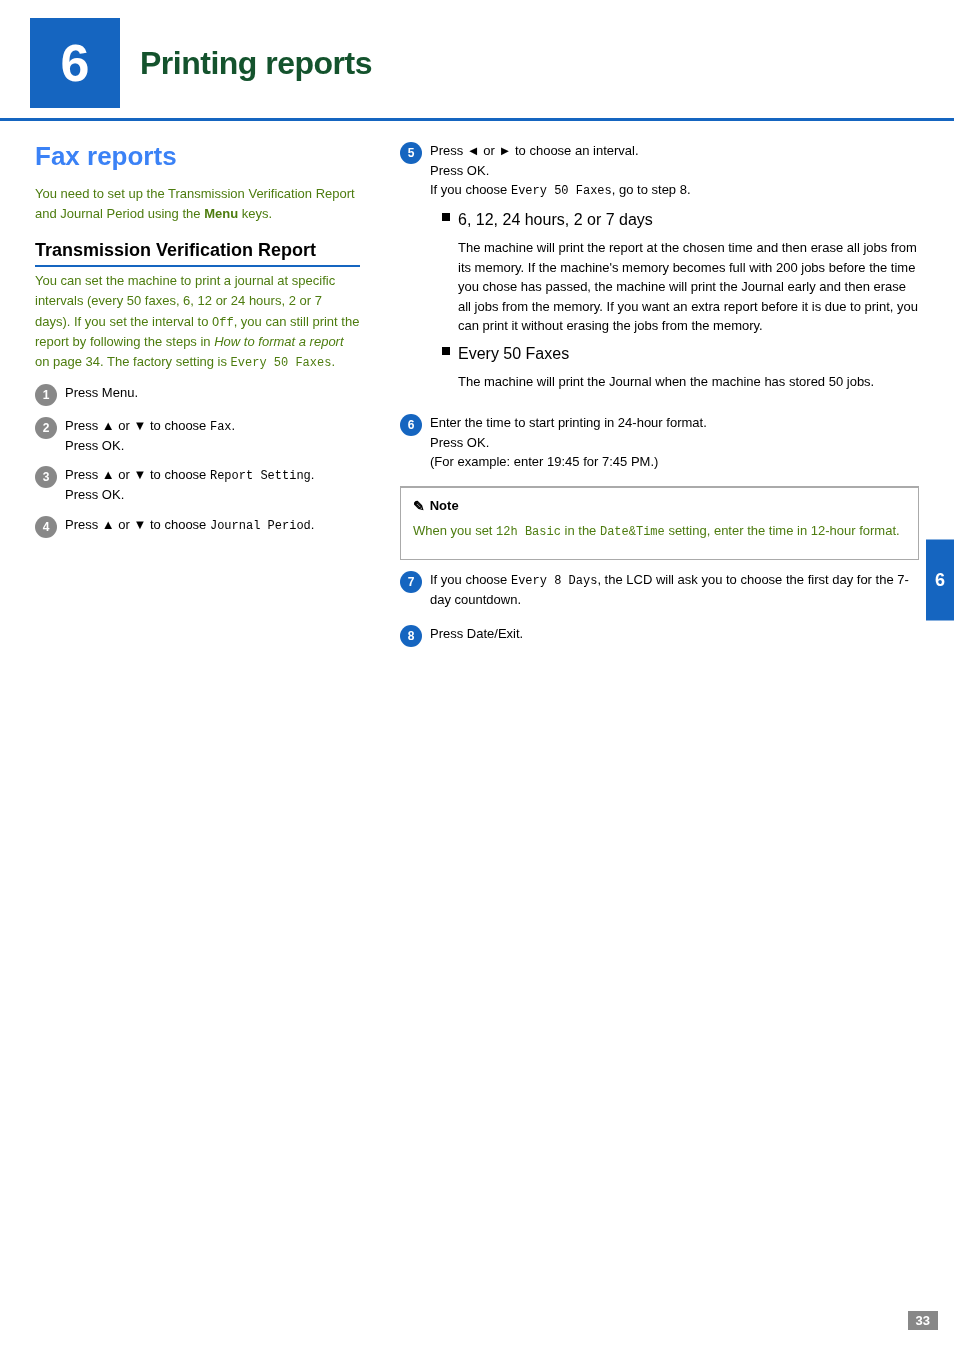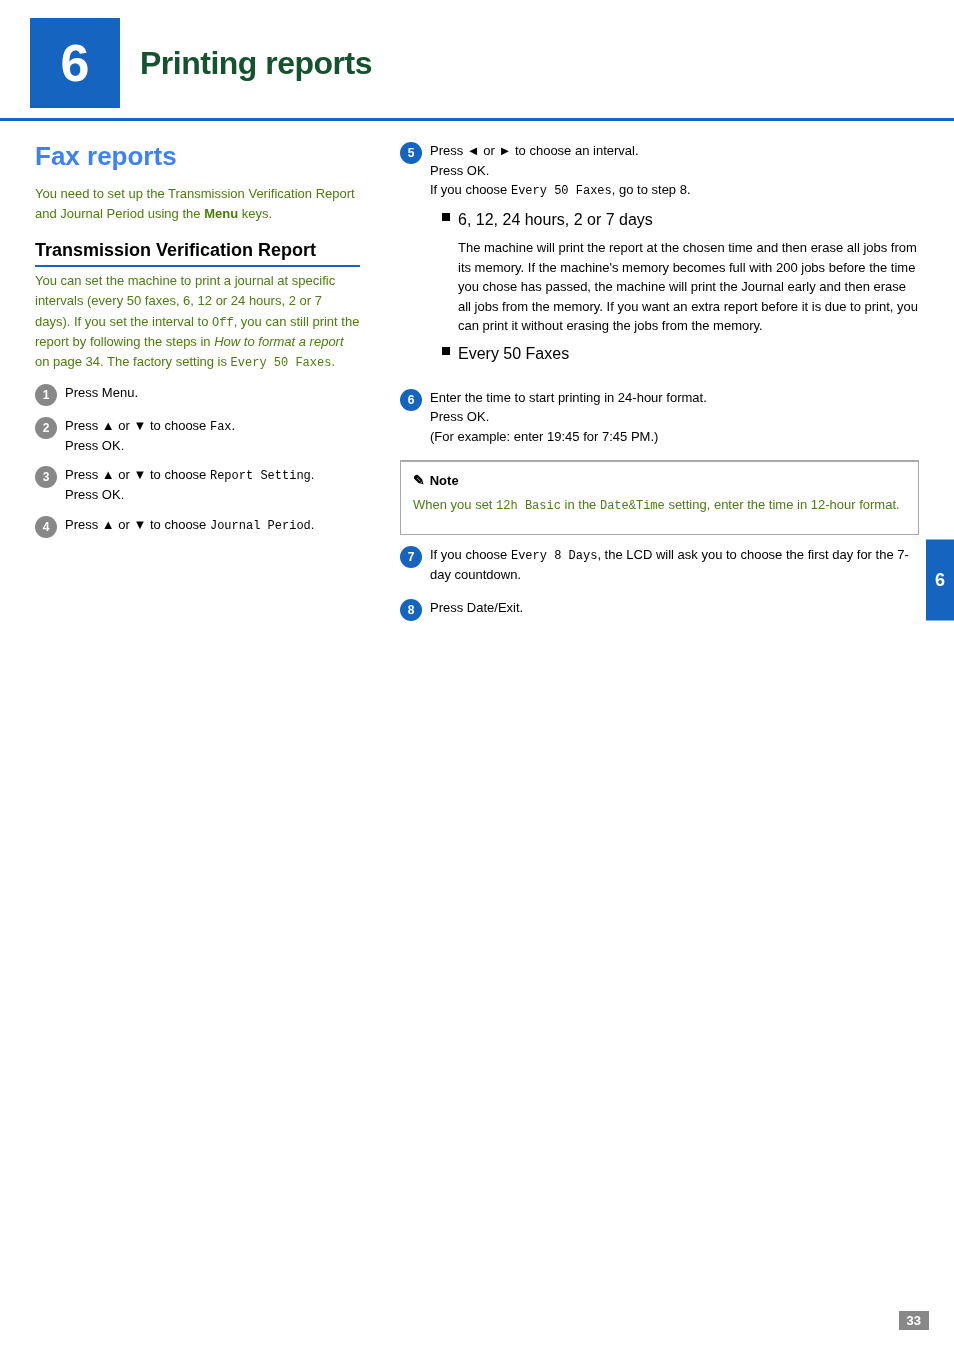--- a/index.html
+++ b/index.html
@@ -212,21 +212,21 @@
     }
     .note-icon {
       font-size: 14px;
       margin-right: 5px;
     }
 
     
     .page-num {
       position: absolute;
       bottom: 20px;
-      right: 25px;
+      right: 16px;
       font-size: 13px;
       font-weight: bold;
       background: #888;
       color: #fff;
       padding: 2px 8px;
     }
 
     
     .side-tab-container {
       position: absolute;
@@ -307,20 +307,23 @@
             <div class="bullet-text">6, 12, 24 hours, 2 or 7 days</div>
           </div>
           <div class="bullet-subtext">
             The machine will print the report at the chosen time and then erase all jobs from its memory. If the machine's memory becomes full with 200 jobs before the time you chose has passed, the machine will print the Journal early and then erase all jobs from the memory. If you want an extra report before it is due to print, you can print it without erasing the jobs from the memory.
           </div>
 
           <div class="bullet-item">
             <div class="bullet-square"></div>
             <div class="bullet-text">Every 50 Faxes</div>
           </div>
+          <div class="bullet-subtext">
+            The machine will print the Journal when the machine has stored 50 jobs.
+          </div>
         </div>
       </div>
     </div>
 
     <div class="step-right">
       <div class="step-badge blue">6</div>
       <div class="step-text">
         Enter the time to start printing in 24-hour format.<br>
         Press <strong>OK</strong>.<br>
         (For example: enter 19:45 for 7:45 PM.)

